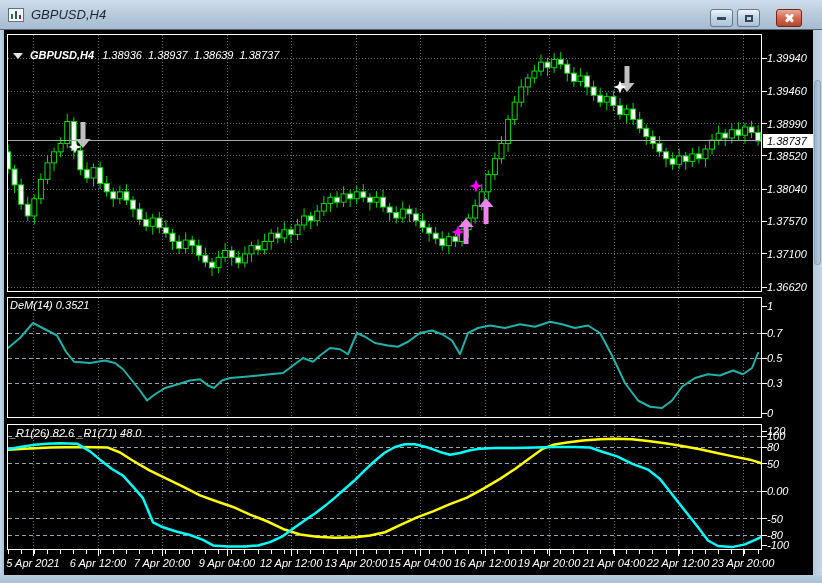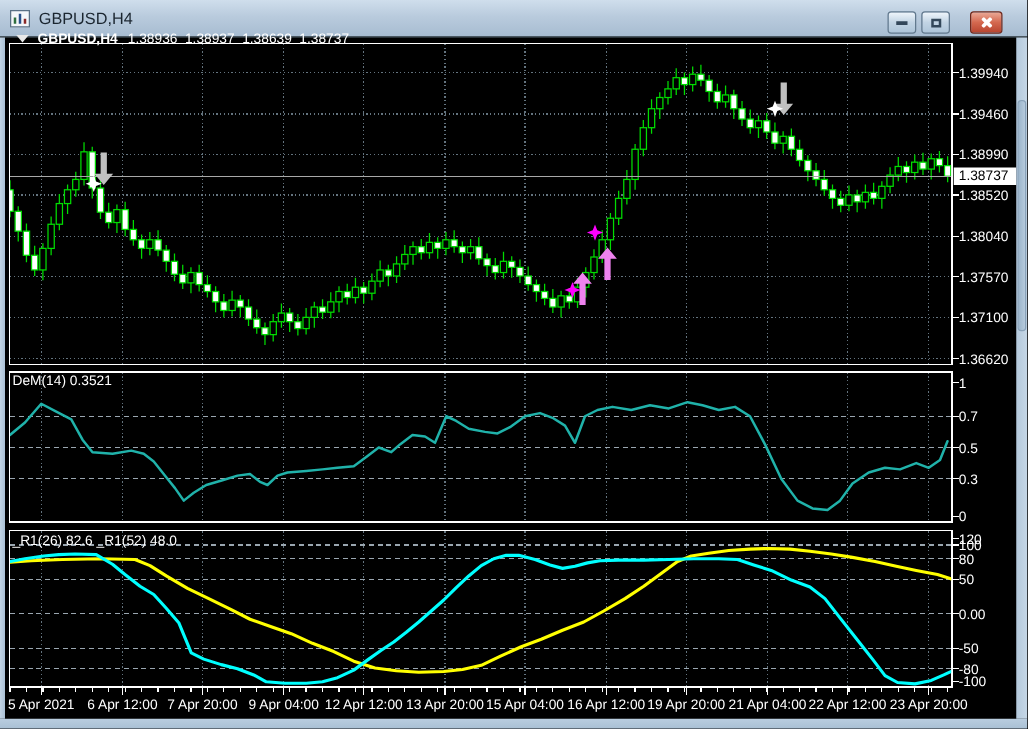--- a/index.html
+++ b/index.html
@@ -1,17 +1,17 @@
 <!DOCTYPE html>
 <html><head>
 <meta charset="utf-8">
 <style>
   html,body{margin:0;padding:0;width:822px;height:583px;overflow:hidden;background:#000;}
   *{box-sizing:border-box;}
-  .window{position:relative;width:822px;height:423px;background:#000;font-family:"Liberation Sans",sans-serif;}
+  .window{position:relative;width:822px;height:423px;background:#000;font-family:"Liberation Sans",sans-serif;font-style:italic;}
   
   .titlebar{position:absolute;left:0;top:0;width:822px;height:30px;
     background:linear-gradient(#cfdeec,#b9cbdd 45%,#a7bcd1);border-bottom:1px solid #54646f;
     display:flex;align-items:center;padding-left:8px;}
   .app-icon{width:16px;height:14px;background:#f4f7fa;border:1px solid #5a7186;position:relative;display:inline-block;}
   .app-icon i{position:absolute;bottom:2px;width:2px;background:#2e6e3e;display:block;}
   .app-icon i:nth-child(1){left:2px;height:5px;}
   .app-icon i:nth-child(2){left:6px;height:8px;background:#28518a;}
   .app-icon i:nth-child(3){left:10px;height:4px;background:#8a2828;}
   .title{margin-left:7px;font-size:13px;color:#1b2630;}
@@ -25,21 +25,21 @@
   .glyph-max{width:8px;height:7px;border:2px solid #33475a;display:block;background:transparent;}
   .glyph-x{position:relative;width:10px;height:10px;display:block;}
   .glyph-x::before,.glyph-x::after{content:"";position:absolute;left:4px;top:0;width:3px;height:10px;background:#fff;border-radius:1px;}
   .glyph-x::before{transform:rotate(45deg);}
   .glyph-x::after{transform:rotate(-45deg);}
   .border-left{position:absolute;left:0;top:30px;width:4px;height:545px;background:linear-gradient(90deg,#c2d4e4,#aac0d4);}
   .border-right{position:absolute;left:813px;top:30px;width:9px;height:545px;background:linear-gradient(90deg,#b4c9dc,#c6d7e6);}
   .border-bottom{position:absolute;left:0;top:575px;width:822px;height:8px;background:linear-gradient(#b9cddf,#a9c0d4);}
   .scroll-thumb{position:absolute;left:814px;top:80px;width:7px;height:185px;background:linear-gradient(90deg,#9db6cc,#b6cadc);border:1px solid #8aa3ba;border-radius:3px;}
   
-  .ohlc{position:absolute;left:13px;top:25px;font-size:11px;color:#fff;white-space:nowrap;}
+  .ohlc{position:absolute;left:13px;top:49px;font-size:11px;color:#fff;white-space:nowrap;}
   .ohlc .tri{display:inline-block;width:0;height:0;border-left:5px solid transparent;border-right:5px solid transparent;border-top:6px solid #e8e8e8;margin-right:7px;}
   .ohlc .sym{font-weight:bold;margin-right:8px;}
   .ohlc span.val{margin-right:6px;}
   .ind-label{position:absolute;left:10px;font-size:11px;color:#fff;white-space:nowrap;}
   .price-tag{position:absolute;left:763px;width:50px;height:14px;background:#fff;color:#000;
     font-size:11px;line-height:14px;padding-left:4px;}
   svg text{font-family:"Liberation Sans",sans-serif;font-size:11px;fill:#fff;}
 </style>
 </head>
 <body>
@@ -502,21 +502,21 @@
       <text x="678" y="567" text-anchor="middle">22 Apr 12:00</text>
       <line x1="743" y1="550" x2="743" y2="556" stroke="#fff" shape-rendering="crispEdges"></line>
       <text x="743" y="567" text-anchor="middle">23 Apr 20:00</text>
     </svg>
 
   <div class="ohlc">
     <span class="tri"></span><span class="sym">GBPUSD,H4</span><span class="val">1.38936</span><span class="val">1.38937</span><span class="val">1.38639</span><span class="val">1.38737</span>
   </div>
 
   <div class="ind-label" style="top:299px">DeM(14) 0.3521</div>
-  <div class="ind-label" style="top:427px">_R1(26) 82.6 _R1(52) 48.0</div>
+  <div class="ind-label" style="top:427px">_R1(26) 82.6 _R1(71) 48.0</div>
 
   <div class="price-tag" style="top: 133.983px;">1.38737</div>
 
   <div class="border-left"></div>
   <div class="border-right"></div>
   <div class="scroll-thumb"></div>
   <div class="border-bottom"></div>
 
 </div>
 

